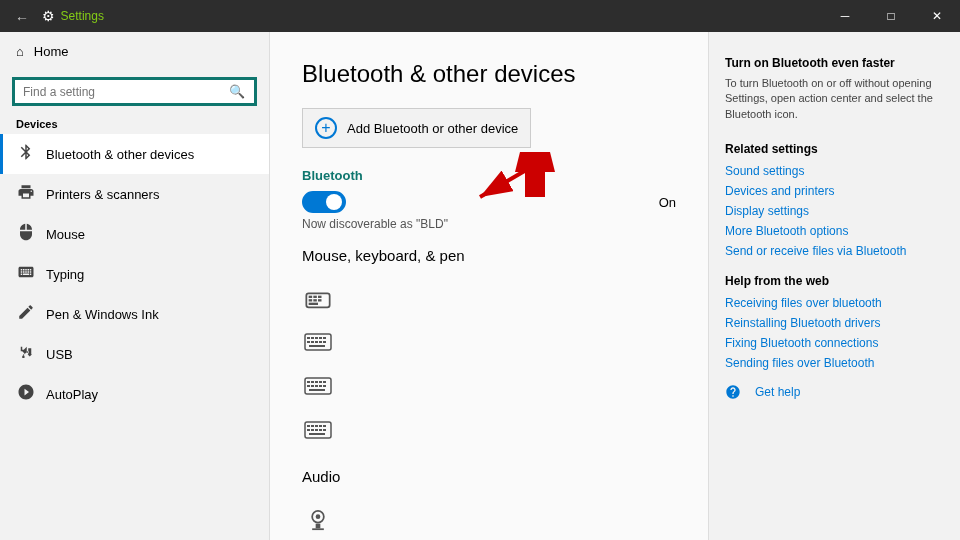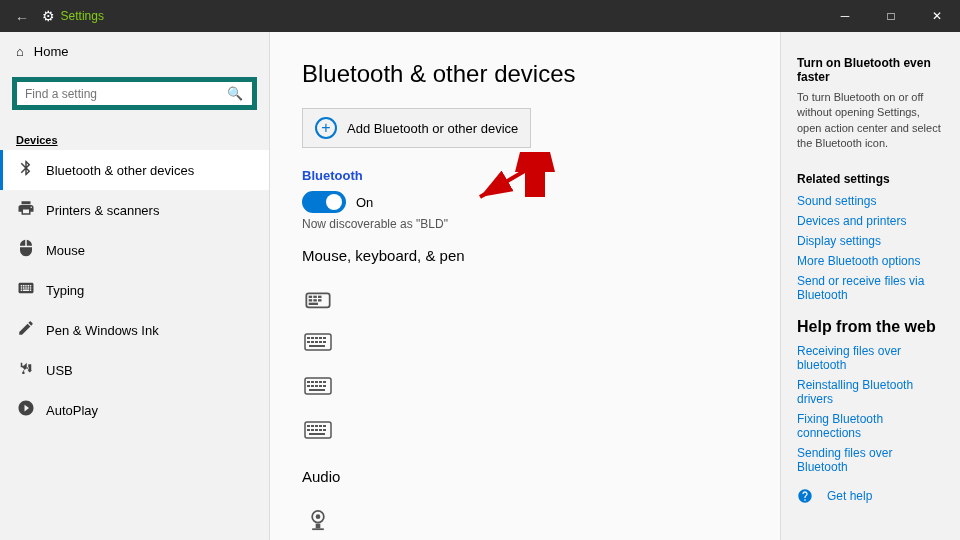--- a/index.html
+++ b/index.html
@@ -87,43 +87,42 @@
     .sidebar-home {
       display: flex;
       align-items: center;
       gap: 10px;
       padding: 12px 16px;
       cursor: pointer;
       color: #000;
       font-size: 13px;
     }
     .search-box {
-      margin: 6px 12px 18px 12px;
+      margin: 6px 12px 6px 12px;
       display: flex;
       align-items: center;
       background: #fff;
-      border: 5px solid #0f766e;
+      border: 3px solid #0f766e;
       padding: 4px 8px;
     }
     .search-box input {
       border: none;
       outline: none;
       font-size: 12px;
       width: 100%;
       background: transparent;
     }
     .search-icon-small { color: #555; font-size: 13px; }
 
     .sidebar-section-title {
       font-size: 11px;
       font-weight: 600;
       color: #000;
       padding: 6px 16px 4px 16px;
       text-transform: none;
-      text-decoration: underline;
     }
     .sidebar-item {
       display: flex;
       align-items: center;
       gap: 10px;
       padding: 9px 16px;
       cursor: pointer;
       color: #000;
       font-size: 13px;
       position: relative;
@@ -172,28 +171,29 @@
       color: #0078d4;
       font-size: 16px;
       font-weight: 300;
     }
 
     .bluetooth-section { margin-bottom: 16px; }
     .bluetooth-label {
       font-size: 13px;
       font-weight: 600;
       margin-bottom: 8px;
-      color: #1d4ed8;
+      color: #0f766e;
     }
     .toggle-row {
       display: flex;
       align-items: center;
       gap: 10px;
       margin-bottom: 4px;
       position: relative;
+      justify-content: space-between;
     }
 
     
     .toggle-switch {
       width: 44px;
       height: 22px;
       background: #0078d4;
       border-radius: 11px;
       position: relative;
       cursor: pointer;
@@ -232,21 +232,21 @@
       height: 32px;
       display: flex;
       align-items: center;
       justify-content: center;
       font-size: 20px;
       color: #555;
     }
 
     
     .right-panel {
-      width: 180px;
+      width: 252px;
       background: #f2f2f2;
       border-left: 1px solid #ddd;
       padding: 24px 16px;
       overflow-y: auto;
       flex-shrink: 0;
     }
     .rp-section-title {
       font-size: 12px;
       font-weight: 600;
       color: #000;
@@ -266,21 +266,21 @@
     }
     .rp-link {
       display: block;
       font-size: 12px;
       color: #0078d4;
       text-decoration: none;
       margin-bottom: 6px;
       cursor: pointer;
     }
     .rp-web-title {
-      font-size: 16px;
+      font-size: 12px;
       font-weight: 600;
       color: #000;
       margin-top: 16px;
       margin-bottom: 8px;
     }
     .rp-help {
       display: flex;
       align-items: center;
       gap: 14px;
       margin-top: 14px;

